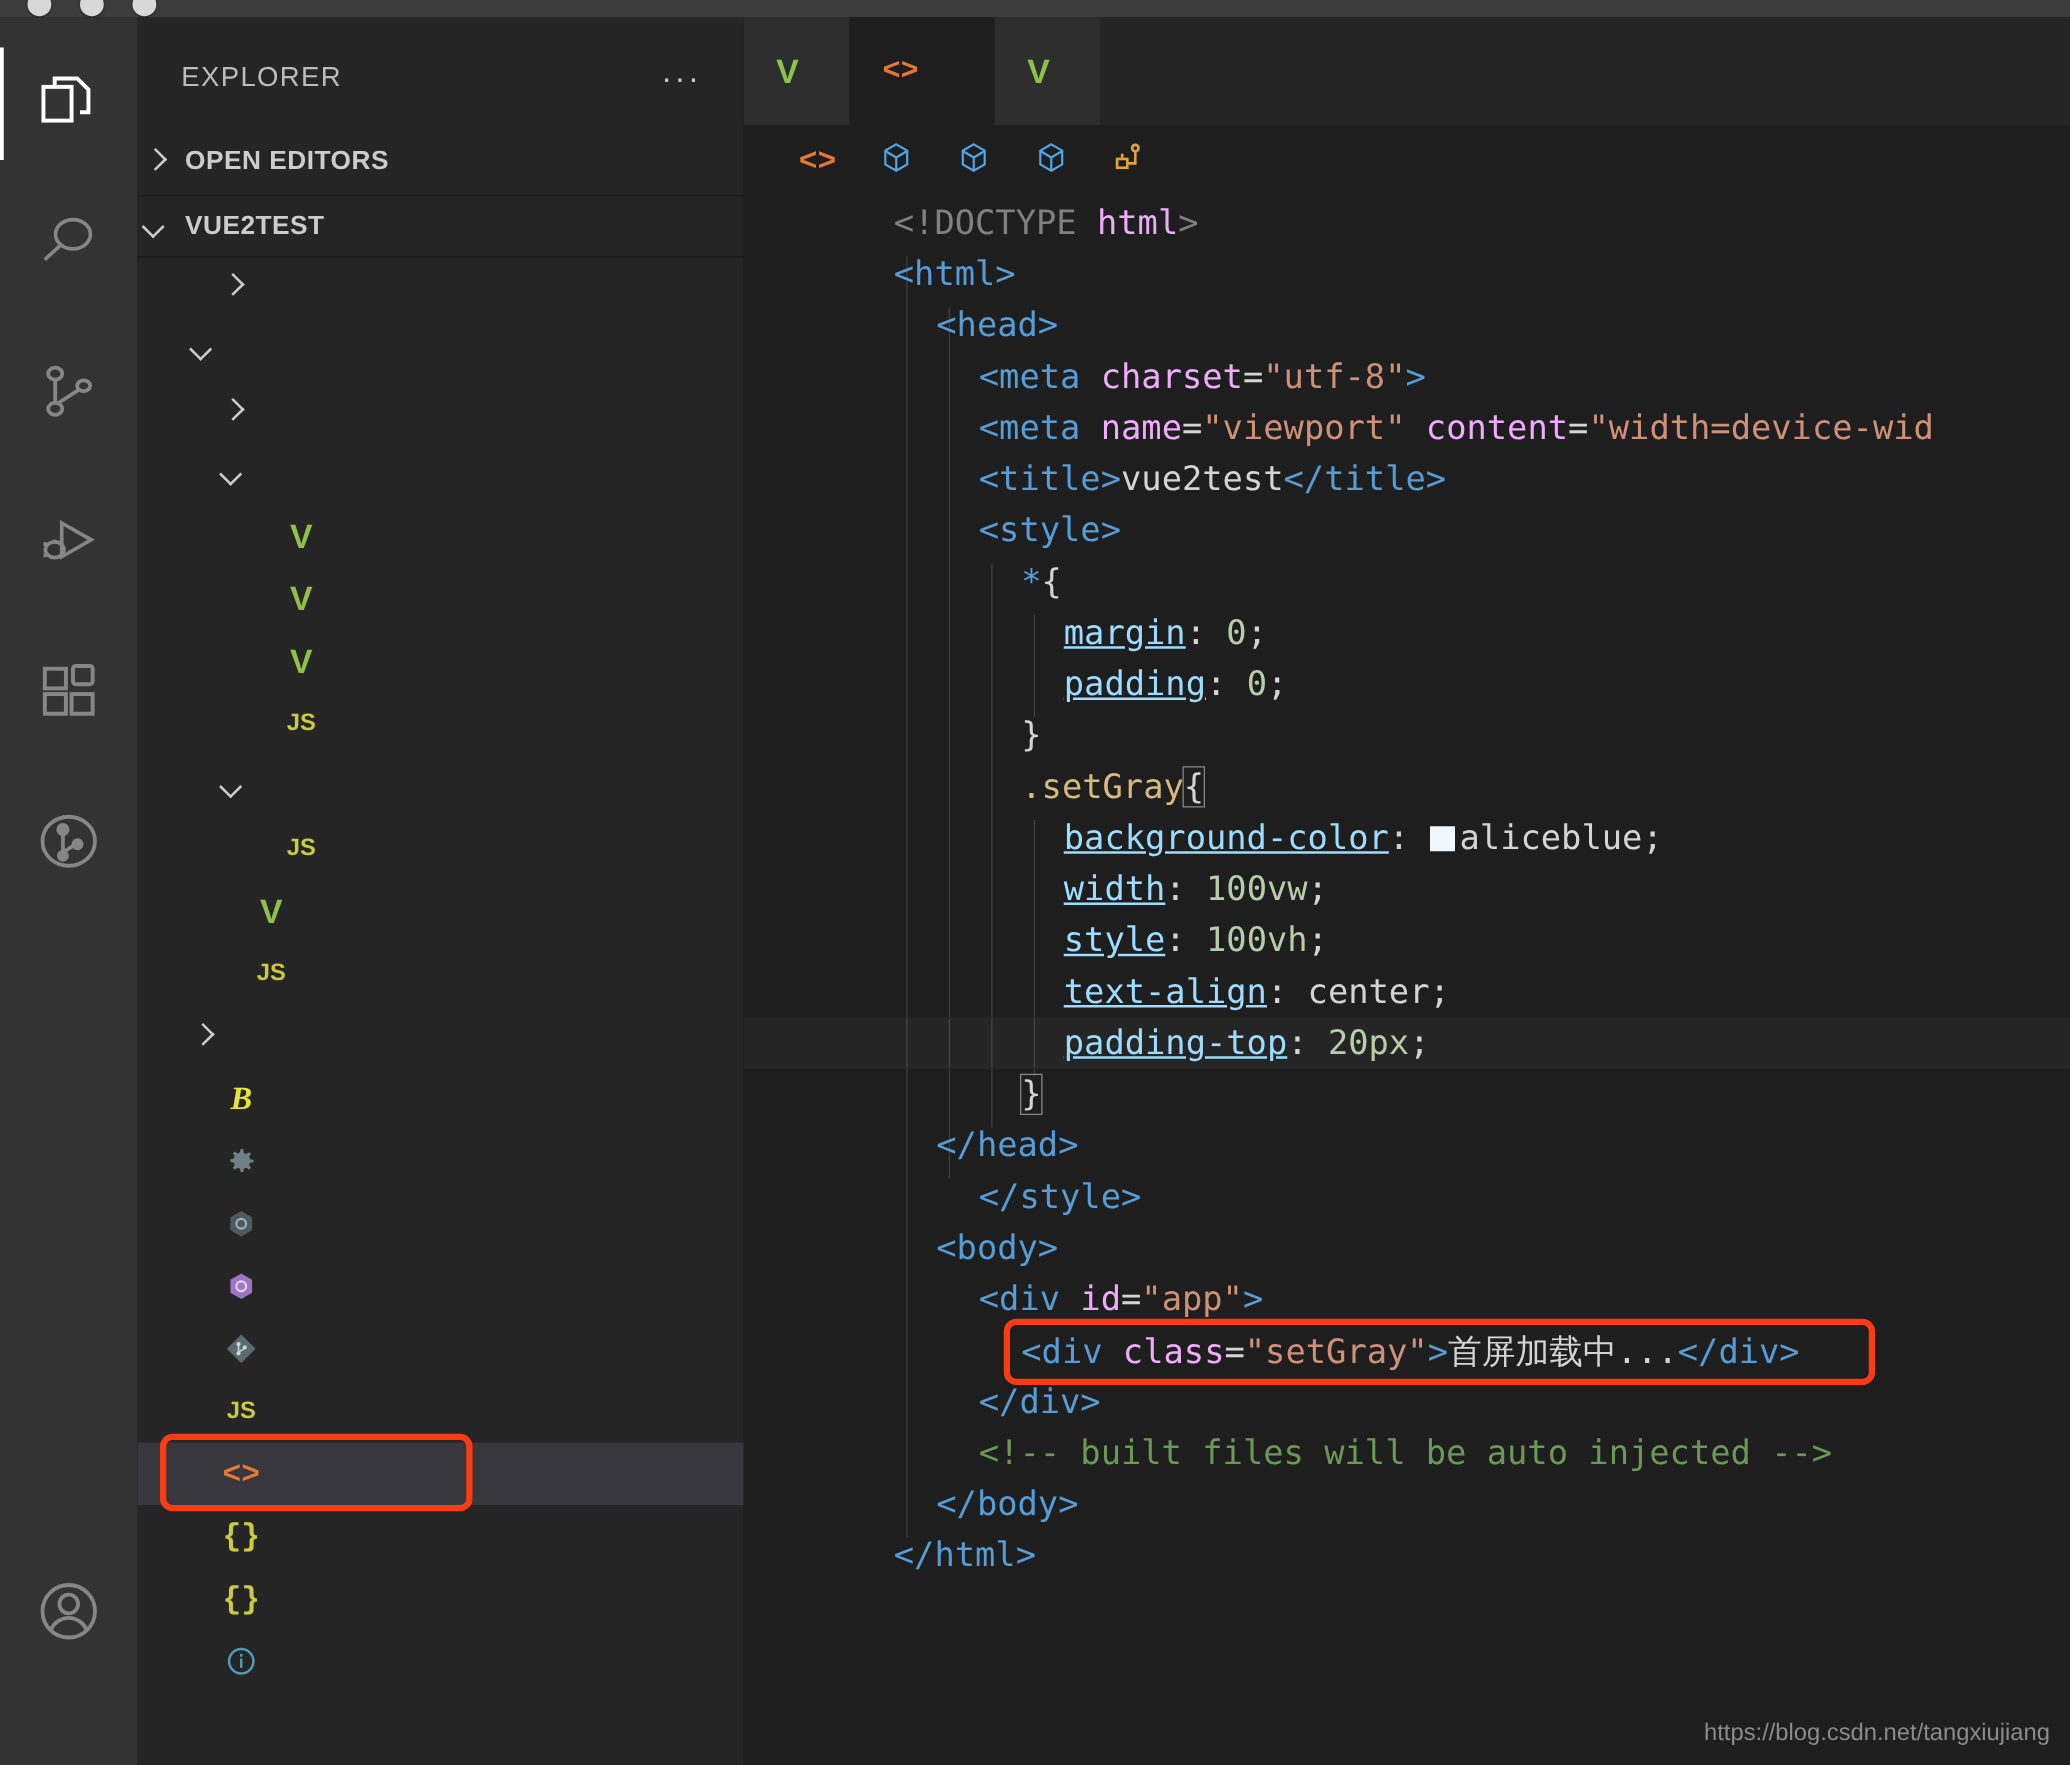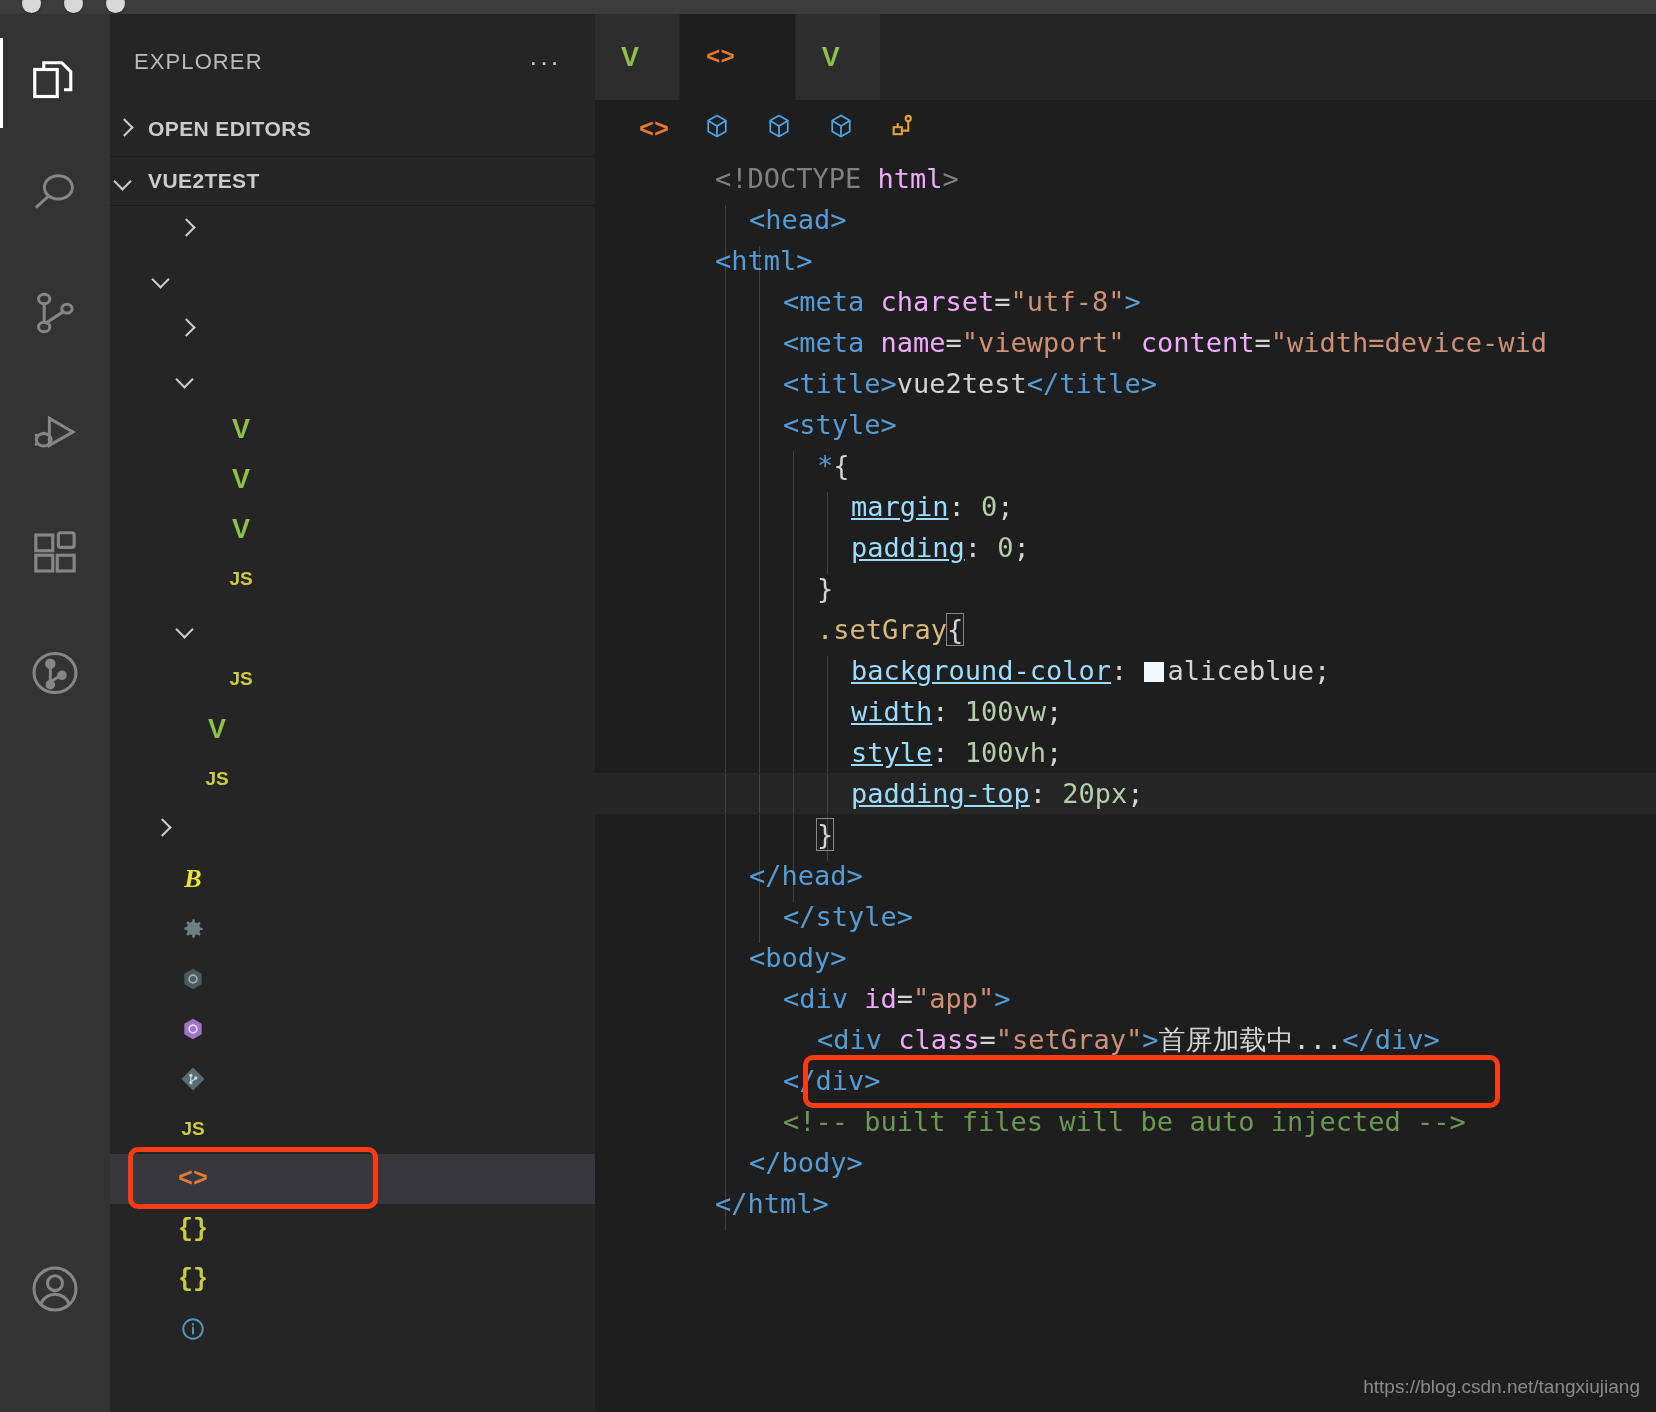--- a/index.html
+++ b/index.html
@@ -36,21 +36,21 @@
   .act-item svg { display:block; }
 
   
   #sidebar {
     position:absolute; left:110px; top:14px; width:485px; height:1398px;
     background:#252526;
   }
   #explorer-title {
     position:absolute; left:0; top:18px; width:485px; height:60px;
     display:flex; align-items:center; justify-content:space-between;
-    padding:0 34px 0 24px;
+    padding:0 34px 0 35px;
   }
   #explorer-title .lbl {
     font-size:22px; letter-spacing:1.1px; color:#bbbbbb;
   }
   #explorer-title .dots { font-size:26px; color:#cccccc; letter-spacing:2px; line-height:10px;}
   .section-header {
     position:absolute; left:0; width:485px; height:50px;
     display:flex; align-items:center; gap:10px; 
     font-size:21px; font-weight:bold; color:#cccccc; letter-spacing:.4px;
   }
@@ -441,34 +441,35 @@
     </div>
   <div id="guides">
       <div class="guide" style="left:130px;top:47px;height:1025px"></div>
       <div class="guide" style="left:164px;top:88px;height:697px"></div>
       <div class="guide" style="left:198px;top:293px;height:451px"></div>
       <div class="guide" style="left:232px;top:334px;height:82px"></div>
       <div class="guide" style="left:232px;top:498px;height:205px"></div>
     </div>
   <div id="code">
       <div class="cline"><span class="lnum"></span><span class="ctext"><span class="indent" style="width:0px"></span><span class="t-doctype">&lt;!DOCTYPE</span><span class="t-txt"> </span><span class="t-attr">html</span><span class="t-doctype">&gt;</span></span></div>
+      <div class="cline"><span class="lnum"></span><span class="ctext"><span class="indent" style="width:0px"></span><span class="t-tag">&lt;html&gt;</span></span></div>
       <div class="cline"><span class="lnum"></span><span class="ctext"><span class="indent" style="width:34px"></span><span class="t-tag">&lt;head&gt;</span></span></div>
-      <div class="cline"><span class="lnum"></span><span class="ctext"><span class="indent" style="width:0px"></span><span class="t-tag">&lt;html&gt;</span></span></div>
       <div class="cline"><span class="lnum"></span><span class="ctext"><span class="indent" style="width:68px"></span><span class="t-tag">&lt;meta</span><span class="t-txt"> </span><span class="t-attr">charset</span><span class="t-punc">=</span><span class="t-str">"utf-8"</span><span class="t-tag">&gt;</span></span></div>
       <div class="cline"><span class="lnum"></span><span class="ctext"><span class="indent" style="width:68px"></span><span class="t-tag">&lt;meta</span><span class="t-txt"> </span><span class="t-attr">name</span><span class="t-punc">=</span><span class="t-str">"viewport"</span><span class="t-txt"> </span><span class="t-attr">content</span><span class="t-punc">=</span><span class="t-str">"width=device-wid</span></span></div>
       <div class="cline"><span class="lnum"></span><span class="ctext"><span class="indent" style="width:68px"></span><span class="t-tag">&lt;title&gt;</span><span class="t-txt">vue2test</span><span class="t-tag">&lt;/title&gt;</span></span></div>
       <div class="cline"><span class="lnum"></span><span class="ctext"><span class="indent" style="width:68px"></span><span class="t-tag">&lt;style&gt;</span></span></div>
       <div class="cline"><span class="lnum"></span><span class="ctext"><span class="indent" style="width:102px"></span><span class="t-tag">*</span><span class="t-punc">{</span></span></div>
       <div class="cline"><span class="lnum"></span><span class="ctext"><span class="indent" style="width:136px"></span><span class="t-prop">margin</span><span class="t-punc">: </span><span class="t-val">0</span><span class="t-punc">;</span></span></div>
       <div class="cline"><span class="lnum"></span><span class="ctext"><span class="indent" style="width:136px"></span><span class="t-prop">padding</span><span class="t-punc">: </span><span class="t-val">0</span><span class="t-punc">;</span></span></div>
       <div class="cline"><span class="lnum"></span><span class="ctext"><span class="indent" style="width:102px"></span><span class="t-punc">}</span></span></div>
       <div class="cline"><span class="lnum"></span><span class="ctext"><span class="indent" style="width:102px"></span><span class="t-sel">.setGray</span><span class="t-punc brkt-match">{</span></span></div>
       <div class="cline"><span class="lnum"></span><span class="ctext"><span class="indent" style="width:136px"></span><span class="t-prop">background-color</span><span class="t-punc">: </span><span class="colorbox"></span><span class="t-txt">aliceblue</span><span class="t-punc">;</span></span></div>
       <div class="cline"><span class="lnum"></span><span class="ctext"><span class="indent" style="width:136px"></span><span class="t-prop">width</span><span class="t-punc">: </span><span class="t-val">100vw</span><span class="t-punc">;</span></span></div>
       <div class="cline"><span class="lnum"></span><span class="ctext"><span class="indent" style="width:136px"></span><span class="t-prop">style</span><span class="t-punc">: </span><span class="t-val">100vh</span><span class="t-punc">;</span></span></div>
+      <div class="cline"><span class="lnum"></span><span class="ctext"><span class="indent" style="width:136px"></span><span class="t-prop">text-align</span><span class="t-punc">: </span><span class="t-txt">center</span><span class="t-punc">;</span></span></div>
       <div class="cline cur"><span class="lnum"></span><span class="ctext"><span class="indent" style="width:136px"></span><span class="t-prop">padding-top</span><span class="t-punc">: </span><span class="t-val">20px</span><span class="t-punc">;</span></span></div>
       <div class="cline"><span class="lnum"></span><span class="ctext"><span class="indent" style="width:102px"></span><span class="t-punc brkt-match">}</span></span></div>
       <div class="cline"><span class="lnum"></span><span class="ctext"><span class="indent" style="width:34px"></span><span class="t-tag">&lt;/head&gt;</span></span></div>
       <div class="cline"><span class="lnum"></span><span class="ctext"><span class="indent" style="width:68px"></span><span class="t-tag">&lt;/style&gt;</span></span></div>
       <div class="cline"><span class="lnum"></span><span class="ctext"><span class="indent" style="width:34px"></span><span class="t-tag">&lt;body&gt;</span></span></div>
       <div class="cline"><span class="lnum"></span><span class="ctext"><span class="indent" style="width:68px"></span><span class="t-tag">&lt;div</span><span class="t-txt"> </span><span class="t-attr">id</span><span class="t-punc">=</span><span class="t-str">"app"</span><span class="t-tag">&gt;</span></span></div>
       <div class="cline"><span class="lnum"></span><span class="ctext"><span class="indent" style="width:102px"></span><span class="t-tag">&lt;div</span><span class="t-txt"> </span><span class="t-attr">class</span><span class="t-punc">=</span><span class="t-str">"setGray"</span><span class="t-tag">&gt;</span><span class="t-txt">首屏加载中...</span><span class="t-tag">&lt;/div&gt;</span></span></div>
       <div class="cline"><span class="lnum"></span><span class="ctext"><span class="indent" style="width:68px"></span><span class="t-tag">&lt;/div&gt;</span></span></div>
       <div class="cline"><span class="lnum"></span><span class="ctext"><span class="indent" style="width:68px"></span><span class="t-cmt">&lt;!-- built files will be auto injected --&gt;</span></span></div>
       <div class="cline"><span class="lnum"></span><span class="ctext"><span class="indent" style="width:34px"></span><span class="t-tag">&lt;/body&gt;</span></span></div>

